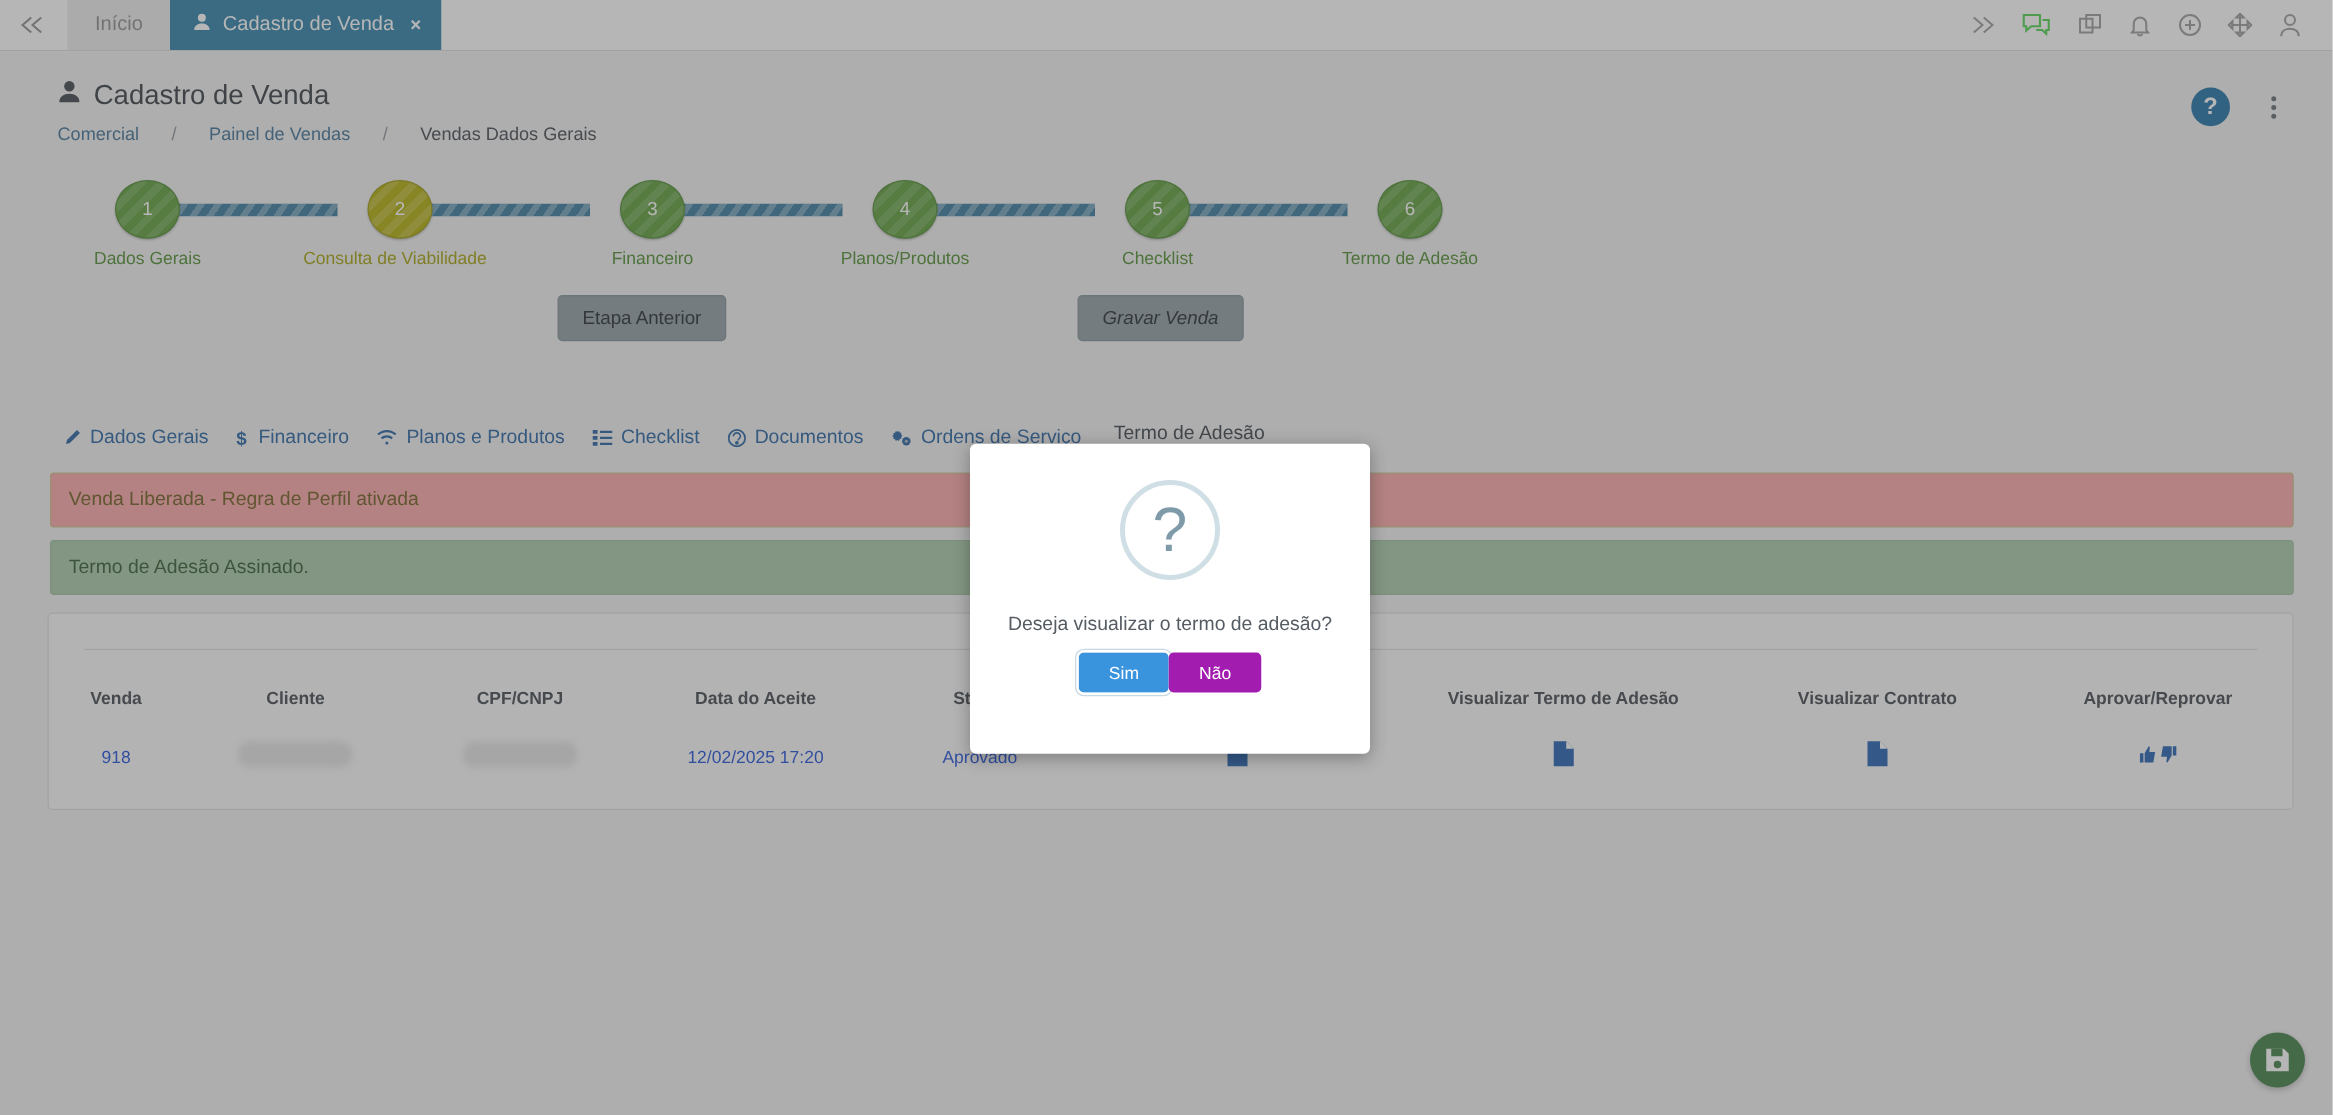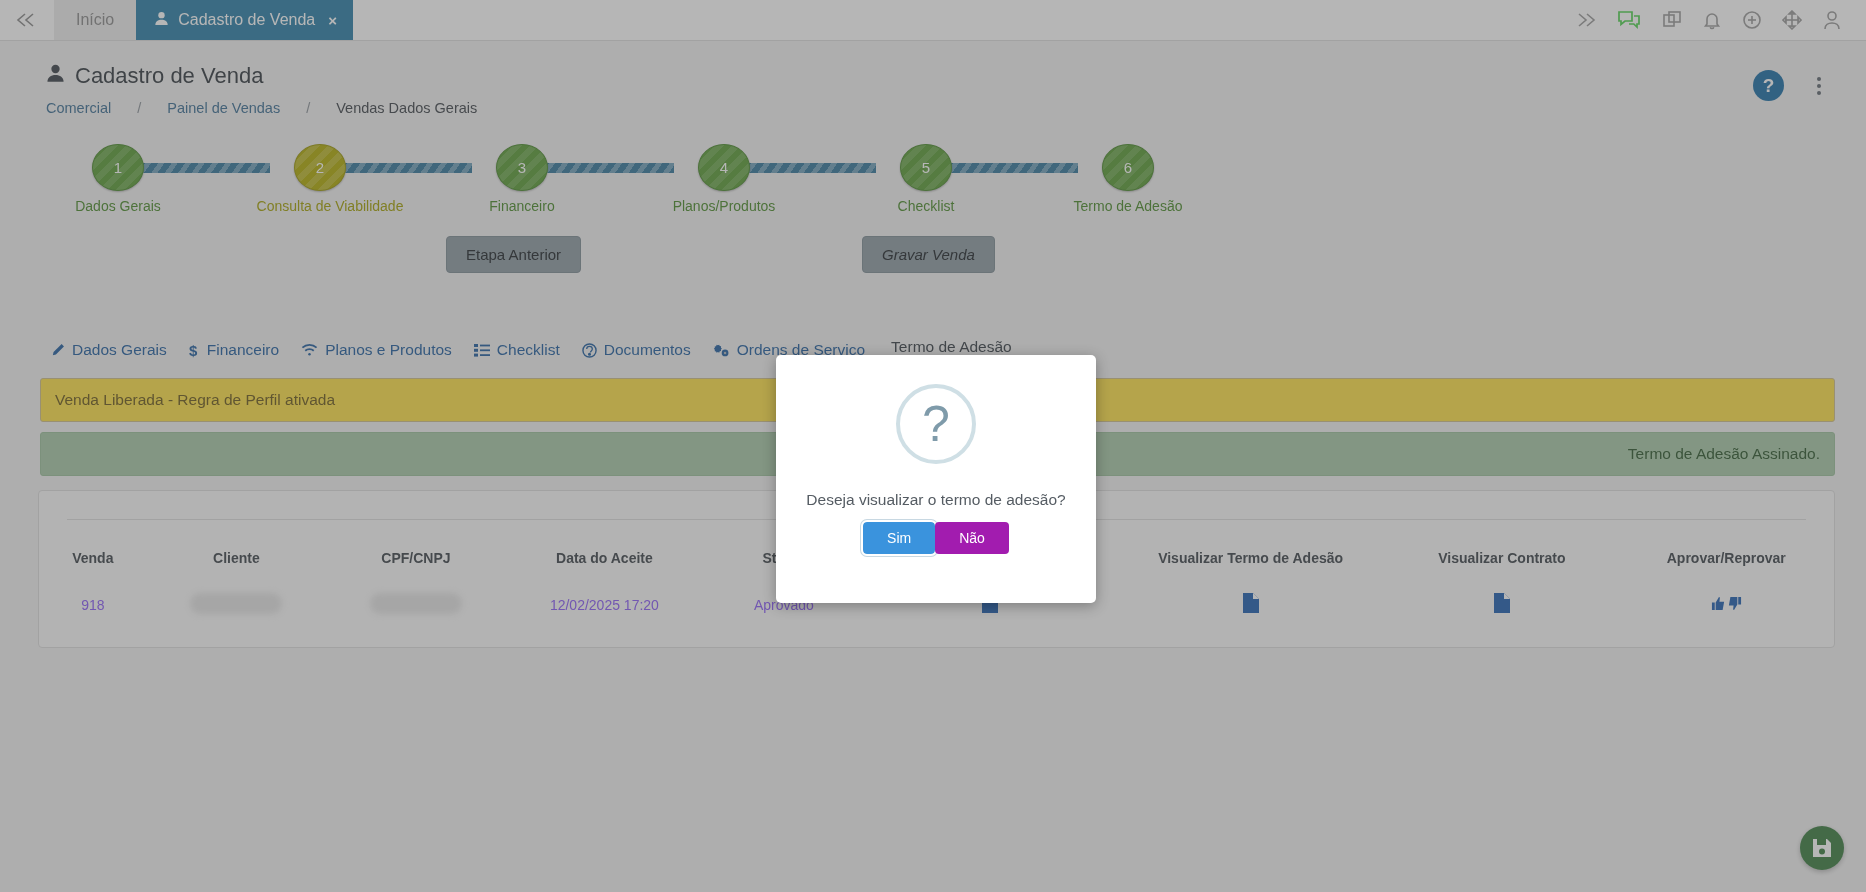--- a/index.html
+++ b/index.html
@@ -151,37 +151,37 @@
     padding-right: 22px; padding-left: 8px;
   }
   .ntab .ic { display: inline-flex; align-items: center; color: #2360a0; }
 
   
   .alerts { margin: 10px 0 0 40px; width: 1795px; }
   .alert {
     padding: 12px 14px; font-size: 15.5px; border-radius: 3px;
     margin-bottom: 10px;
   }
-  .alert.warn { background: #fde047; color: #6c5a1c; border: 1px solid #cdbd8b; }
-  .alert.ok   { background: #a8c9a8; color: #2d572d; border: 1px solid #9bbf9b; text-align: right; }
+  .alert.warn { background: #fca5a5; color: #6c5a1c; border: 1px solid #cdbd8b; }
+  .alert.ok   { background: #a8c9a8; color: #2d572d; border: 1px solid #9bbf9b; }
 
   
   .card {
     margin: 14px 0 0 38px; width: 1797px;
     background: #fafafa; border: 1px solid #dcdcdc; border-radius: 4px;
     padding: 0 0 26px 0;
   }
   .card-divider { height: 1px; background: #dddddd; margin: 28px 28px 0 28px; }
   table.grid { width: 100%; border-collapse: collapse; table-layout: fixed; }
   table.grid th {
     font-size: 14px; color: #3f464c; font-weight: bold;
     padding: 30px 4px 0 4px; text-align: center;
   }
   table.grid td {
-    font-size: 14px; color: #8b5cf6; text-align: center;
+    font-size: 14px; color: #1d4ed8; text-align: center;
     padding: 26px 4px 4px 4px; vertical-align: middle;
   }
   .redacted {
     display: inline-block; width: 92px; height: 21px;
     background: #e3e3e3; border-radius: 11px;
     filter: blur(3px);
   }
   .doc-icon { display: inline-block; cursor: pointer; }
   .thumbs { display: inline-flex; gap: 1px; cursor: pointer; }
 
@@ -347,21 +347,21 @@
         <div class="bubble green">4</div>
       </div>
       <div class="step" style="left:856px;">
         <div class="bubble green">5</div>
       </div>
       <div class="step" style="left:1058px;">
         <div class="bubble green">6</div>
       </div>
 
       <div class="step-label lbl-green" style="left:48px;">Dados Gerais</div>
-      <div class="step-label lbl-yellow" style="left:260px;">Consulta de Viabilidade</div>
+      <div class="step-label lbl-yellow" style="left:246px;">Consulta de Viabilidade</div>
       <div class="step-label lbl-green" style="left:452px;">Financeiro</div>
       <div class="step-label lbl-green" style="left:654px;">Planos/Produtos</div>
       <div class="step-label lbl-green" style="left:856px;">Checklist</div>
       <div class="step-label lbl-green" style="left:1058px;">Termo de Adesão</div>
     </div>
   </div>
 
   <div class="actions">
     <button class="btn-step" style="left:376px;">Etapa Anterior</button>
     <button class="btn-step" style="left:792px;font-style:italic;">Gravar Venda</button>

